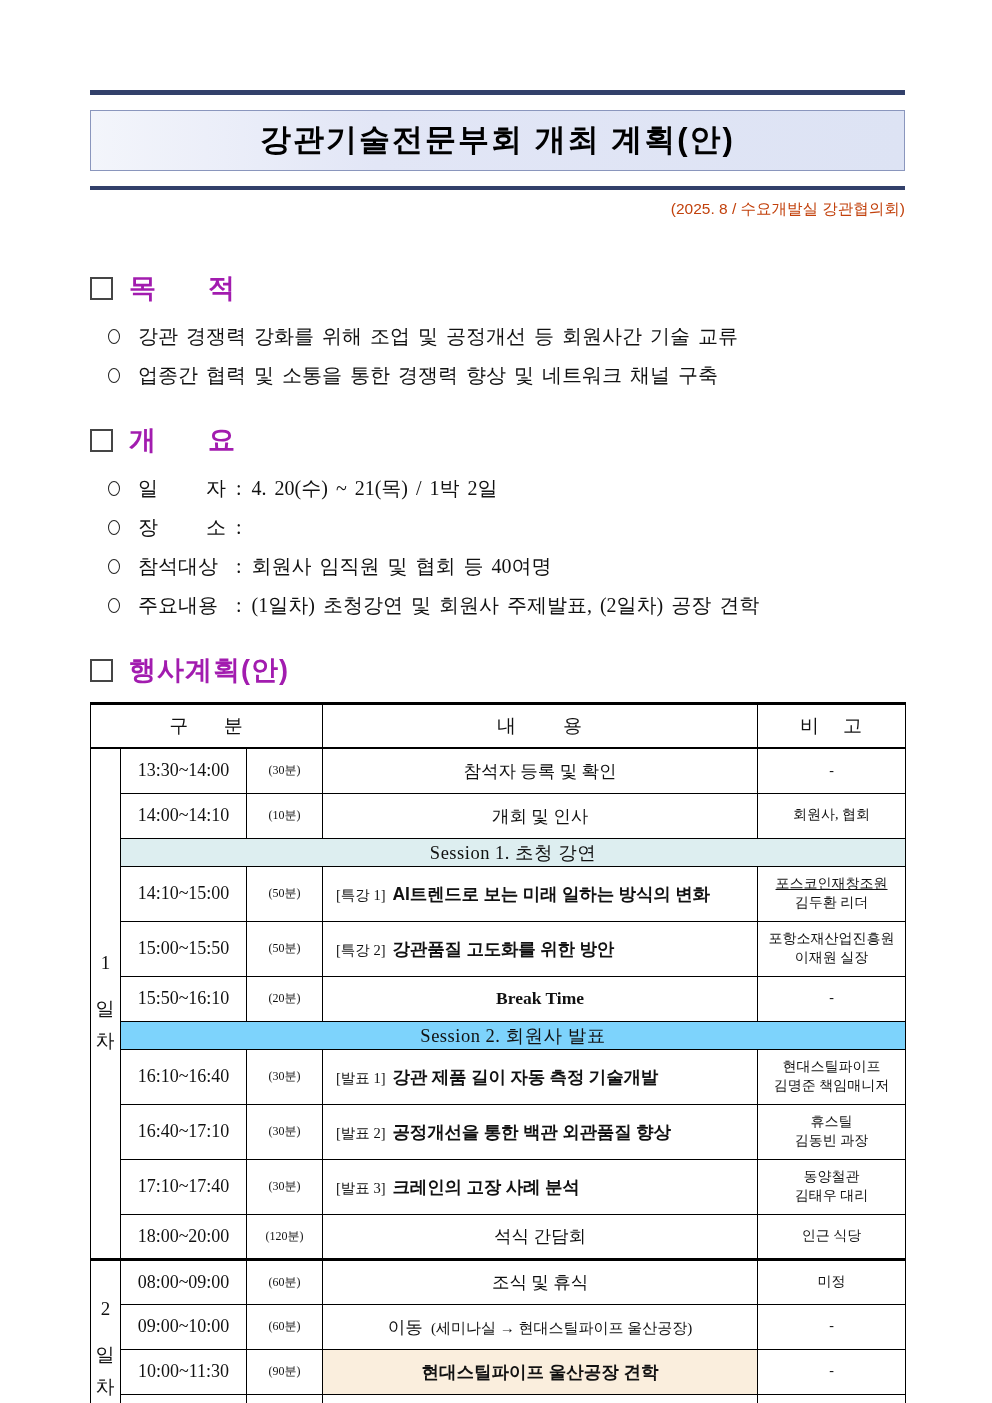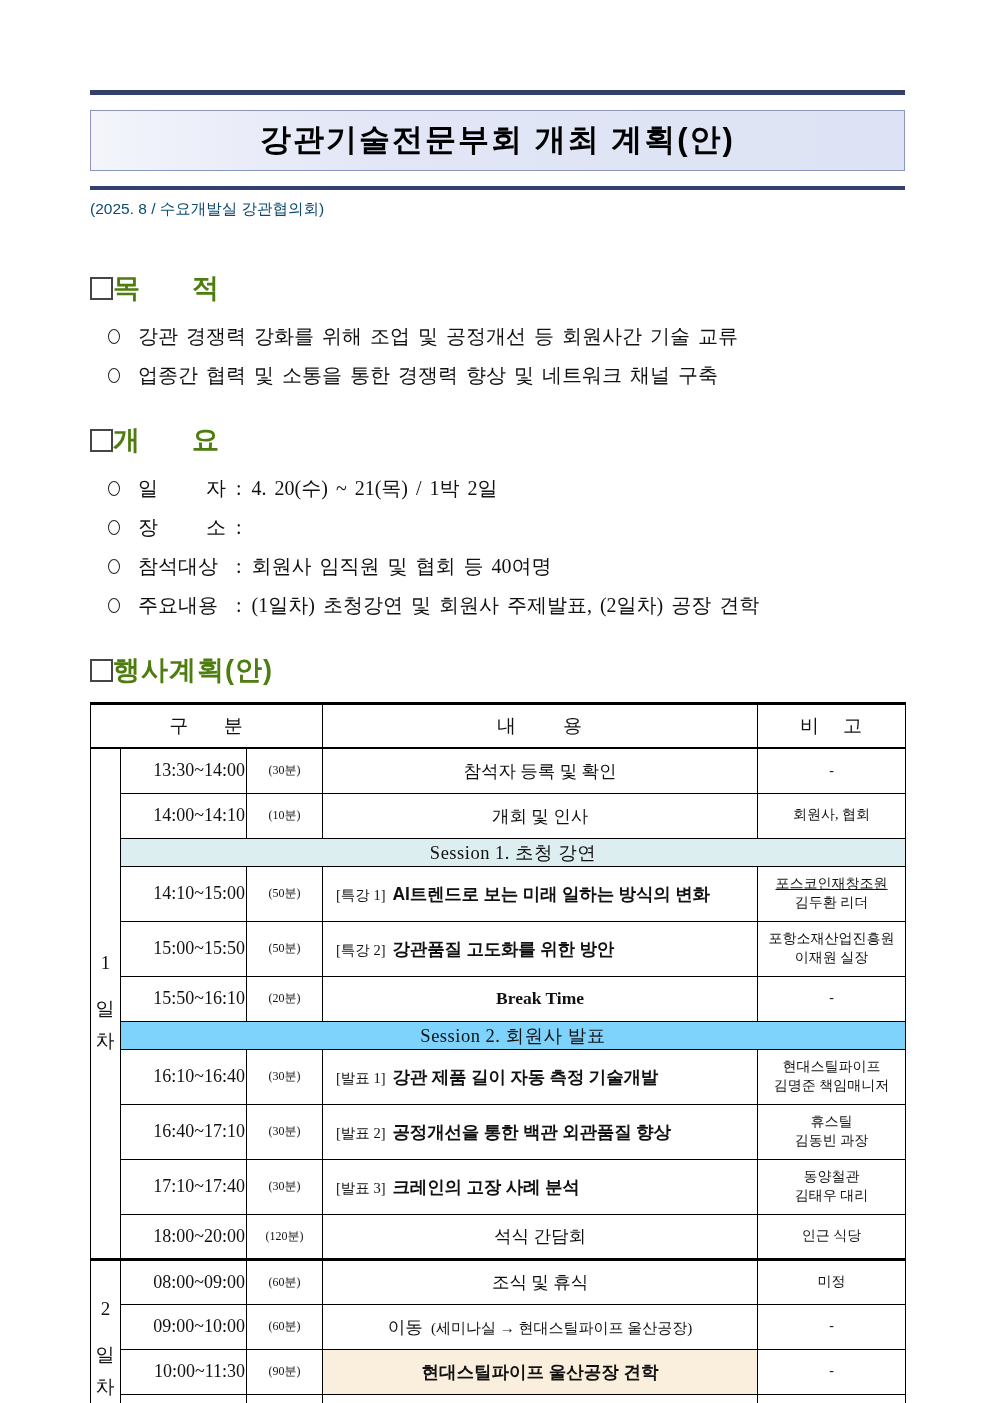--- a/index.html
+++ b/index.html
@@ -22,30 +22,30 @@
     border:1px solid #8a96bd;
     text-align:center;
     padding:8px 0 9px 0;
   }
   .doc-title{
     margin:0;
     font-family:"Liberation Sans","DejaVu Sans",sans-serif;
     font-weight:bold;font-size:31px;letter-spacing:2px;color:#000;
   }
   .subtitle{
-    text-align:left;margin-top:9px;font-size:15.5px;color:#0c4a6e;
+    text-align:right;margin-top:9px;font-size:15.5px;color:#c2410c;
     font-family:"Liberation Sans","DejaVu Sans",sans-serif;
   }
 
   
   .section-heading{
-    display:flex;align-items:center;gap:0;
+    display:flex;align-items:center;gap:16px;
     margin-top:50px;
     font-family:"Liberation Sans","DejaVu Sans",sans-serif;
-    font-weight:bold;font-size:27px;color:#4d7c0f;
+    font-weight:bold;font-size:27px;color:#a21caf;
   }
   .section-heading.tight{margin-top:32px;}
   .checkbox{width:19px;height:19px;border:2.5px solid #454545;flex:0 0 auto;background:#fff;}
   .heading-text{white-space:pre;letter-spacing:1px;}
 
   
   .bullets{list-style:none;margin:15px 0 0 0;padding:0 0 0 18px;font-size:20px;}
   .bullet-line{display:flex;align-items:center;margin-bottom:9px;line-height:1.5;word-spacing:3px;}
   .circle{
     flex:0 0 auto;width:10px;height:13px;border:1.5px solid #222;
@@ -65,21 +65,21 @@
     border-top:3px solid #000;border-bottom:2px solid #000;
     font-weight:normal;font-size:19px;white-space:pre;height:40px;
     letter-spacing:1px;background:#fff;
   }
   tr.reg{height:45px;} tr.talk{height:55px;} tr.sess{height:23px;}
   td.day{text-align:center;vertical-align:middle;background:#fff;}
   .vert{
     writing-mode:vertical-rl;text-orientation:upright;
     letter-spacing:13px;font-size:19px;display:inline-block;line-height:1;
   }
-  td.time{font-size:18px;text-align:right;white-space:nowrap;}
+  td.time{font-size:18px;text-align:center;white-space:nowrap;}
   td.dur{font-size:12px;text-align:center;white-space:nowrap;}
   td.cell-content{font-size:17.5px;padding:2px 8px;}
   td.cell-content.center{text-align:center;}
   td.cell-content.left{text-align:left;padding-left:13px;margin-top:30px;}
   .prefix{font-size:14.5px;margin-right:7px;}
   .talk-title{
     font-family:"Liberation Sans","DejaVu Sans",sans-serif;
     font-weight:bold;font-size:17.5px;letter-spacing:-0.2px;
   }
   .content-sub{font-size:15px;margin-left:4px;}

